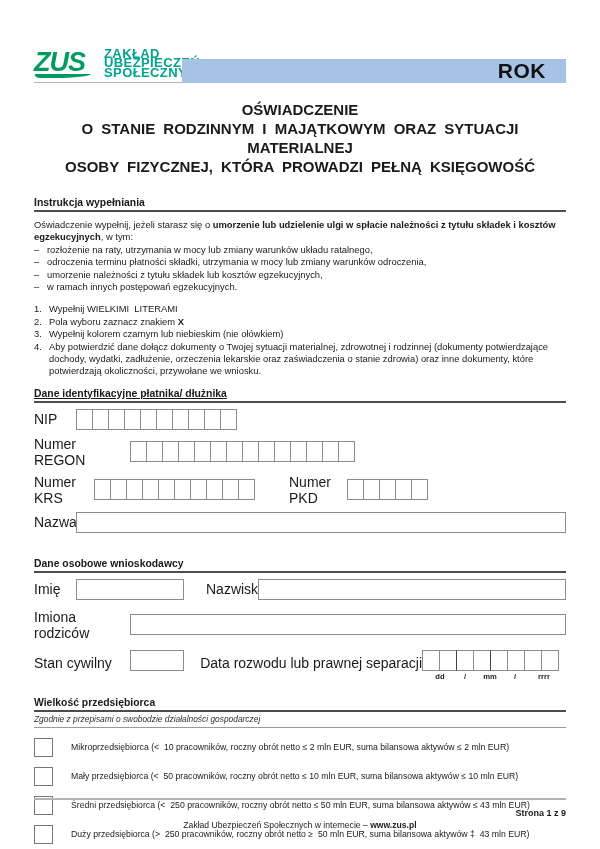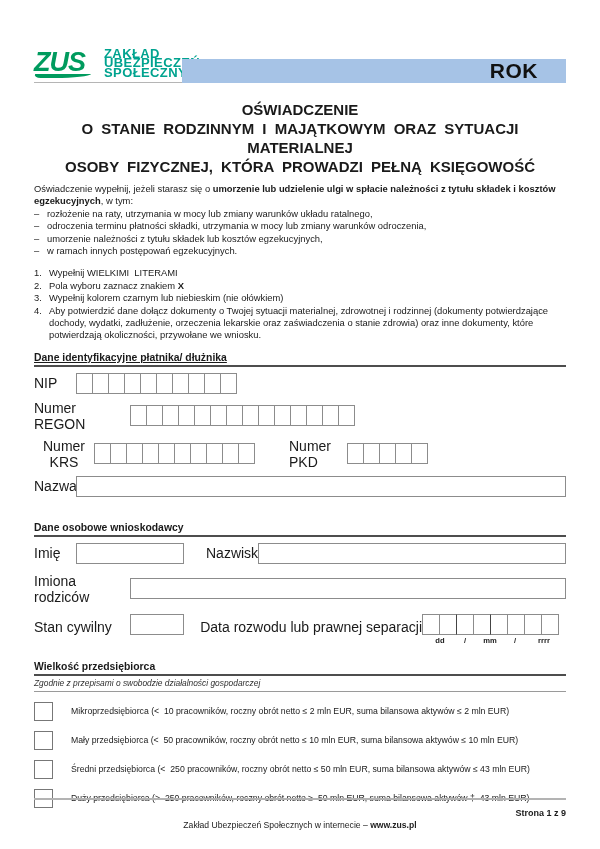--- a/index.html
+++ b/index.html
@@ -9,21 +9,21 @@
   .content { padding:0 34px; }
 
   
   .hdr { display:flex; align-items:flex-end; height:31px; margin-top:52px; }
   .logo-block { display:flex; align-items:center; width:148px; border-bottom:1px solid #b5b5b5; padding-bottom:2px; }
   .zus-wordmark { position:relative; width:62px; }
   .zus-text { font-weight:900; font-size:27px; line-height:27px; color:#009b5e; letter-spacing:-1px; font-style:italic; display:block; }
   .zus-swoosh { display:block; width:56px; height:4px; margin-top:-2px; background:#009b5e; border-radius:0 0 60% 8px / 0 0 100% 100%; transform:skewX(-30deg); }
   .logo-divider { width:1px; background:#c9d2d8; height:34px; margin:0 8px 0 6px; }
   .org-lines { font-size:13px; line-height:9.6px; font-weight:bold; color:#00a38f; letter-spacing:.4px; }
-  .form-bar { flex:1; background:#a6c3e6; display:flex; align-items:center; justify-content:flex-end; padding-right:28px; }
+  .form-bar { flex:1; background:#a6c3e6; display:flex; align-items:center; justify-content:flex-end; padding-right:20px; }
   .form-code { font-weight:bold; font-size:21px; color:#111; letter-spacing:.5px; }
 
   
   .title { margin-top:17px; text-align:center; font-weight:bold; font-size:15px; line-height:19px; }
   .title .t-line { word-spacing:4px; }
 
   
   .sec-head { font-size:10.4px; font-weight:bold; padding-bottom:2px; border-bottom:2px solid #4d4d4d; }
   .mt-instr { margin-top:21px; }
   .mt-ident { margin-top:10px;text-decoration:underline; }
@@ -40,21 +40,21 @@
   .num-list { margin-top:10px; font-size:9.4px; line-height:12.4px; }
   .num-row { display:flex; }
   .num-mark { width:15px; flex:0 0 15px; }
   .pre { white-space:pre-wrap; }
 
   
   .field-row { display:flex; align-items:center; margin-top:6px; }
   .flabel { font-size:14px; flex:0 0 auto; }
   .w-nip   { width:42px; }
   .w-regon { width:96px; }
-  .w-krs   { width:60px;text-align:center; }
+  .w-krs   { width:60px; }
   .w-nazwa { width:42px; }
   .w-imie  { width:42px; }
   .w-imiona{ width:96px; }
   .w-stan  { width:96px; }
   .boxgrid { display:flex; }
   .cell { width:17px; height:21px; border:1px solid #8c8c8c; margin-left:-1px; background:#fff; }
   .cell:first-child { margin-left:0; }
   .cell.group-start { border-left:1px solid #444; }
   .date-grid .cell { width:18px; }
   .txt-field { height:21px; border:1px solid #8c8c8c; background:#fff; }
@@ -104,20 +104,21 @@
         <span class="form-code">ROK</span>
       </div>
     </div>
 
     <div class="title">
       <div class="t-line">OŚWIADCZENIE</div>
       <div class="t-line">O STANIE RODZINNYM I MAJĄTKOWYM ORAZ SYTUACJI MATERIALNEJ</div>
       <div class="t-line">OSOBY FIZYCZNEJ, KTÓRA PROWADZI PEŁNĄ KSIĘGOWOŚĆ</div>
     </div>
 
+    <div class="sec-head mt-instr">Instrukcja wypełniania</div>
 
     <div class="para"><span>Oświadczenie wypełnij, jeżeli starasz się o </span><span class="b">umorzenie lub udzielenie ulgi w spłacie należności z tytułu składek i kosztów egzekucyjnych</span><span>, w tym:</span></div>
 
     <div class="dash-list">
       <div class="dash-row">
           <span class="dash-mark">–</span>
           <span>rozłożenie na raty, utrzymania w mocy lub zmiany warunków układu ratalnego,</span>
         </div>
       <div class="dash-row">
           <span class="dash-mark">–</span>

